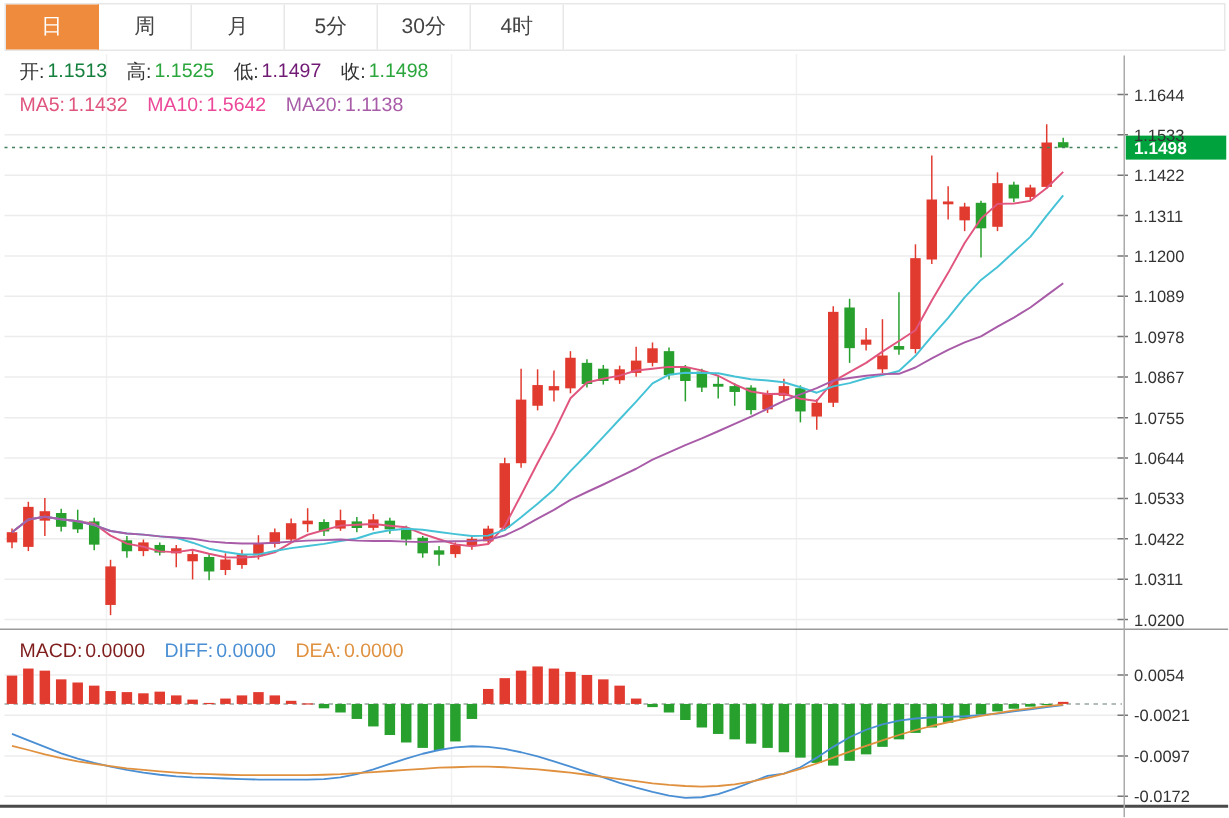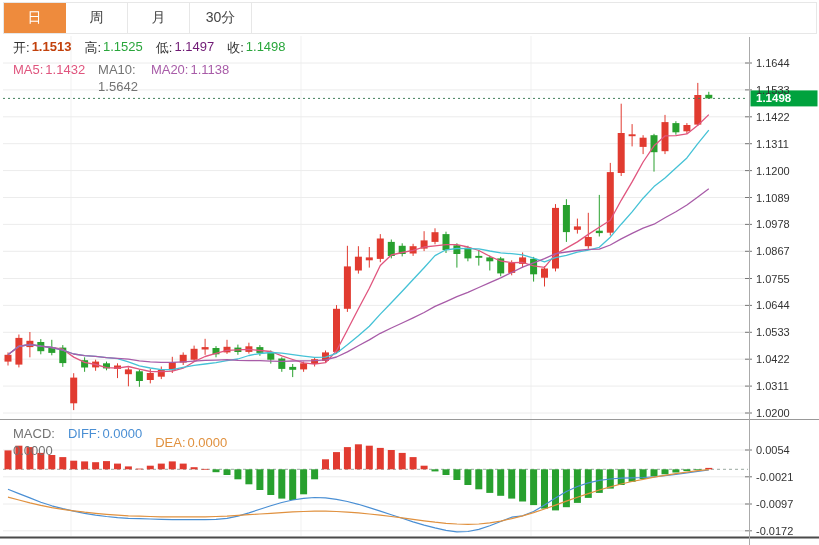--- a/index.html
+++ b/index.html
@@ -311,59 +311,61 @@
       </g>
       <g>
         <line x1="749.5" y1="37" x2="749.5" y2="545" stroke="#aaaaaa" stroke-width="1"></line>
       </g>
     </svg>
 
   <div class="tabbar">
       <div class="tab active">日</div>
       <div class="tab">周</div>
       <div class="tab">月</div>
+      <div class="tab">5分</div>
       <div class="tab">30分</div>
+      <div class="tab">4时</div>
     </div>
 
   <div class="lg lg-ohlc">
     <span class="it">
       <span style="color: rgb(51, 51, 51);">开:</span>
-      <span style="color: #c2410c; font-weight: bold;">1.1513</span>
+      <span style="color: #15803d;">1.1513</span>
     </span>
     <span class="it">
       <span style="color: rgb(51, 51, 51);">高:</span>
       <span style="color: rgb(42, 166, 60);">1.1525</span>
     </span>
     <span class="it">
       <span style="color: rgb(51, 51, 51);">低:</span>
       <span style="color: #701a75;">1.1497</span>
     </span>
     <span class="it">
       <span style="color: rgb(51, 51, 51);">收:</span>
       <span style="color: rgb(42, 166, 60);">1.1498</span>
     </span>
   </div>
 
   <div class="lg lg-ma">
     <span class="it" style="color: rgb(224, 85, 126);">
       <span>MA5:</span>
       <span>1.1432</span>
     </span>
-    <span class="it" style="color: #737373; flex-direction: column;">
+    <span class="it" style="color: #ec4899;">
       <span>MA10:</span>
       <span>1.5642</span>
     </span>
     <span class="it" style="color: rgb(168, 92, 168);">
       <span>MA20:</span>
       <span>1.1138</span>
     </span>
   </div>
 
   <div class="lg lg-macd">
-    <span class="it" style="color: #737373; flex-direction: column;">
+    <span class="it" style="color: #7f1d1d;">
       <span>MACD:</span>
       <span>0.0000</span>
     </span>
     <span class="it" style="color: rgb(74, 143, 212);">
       <span>DIFF:</span>
       <span>0.0000</span>
     </span>
     <span class="it" style="color: rgb(224, 145, 63); align-items: center;">
       <span>DEA:</span>
       <span>0.0000</span>

